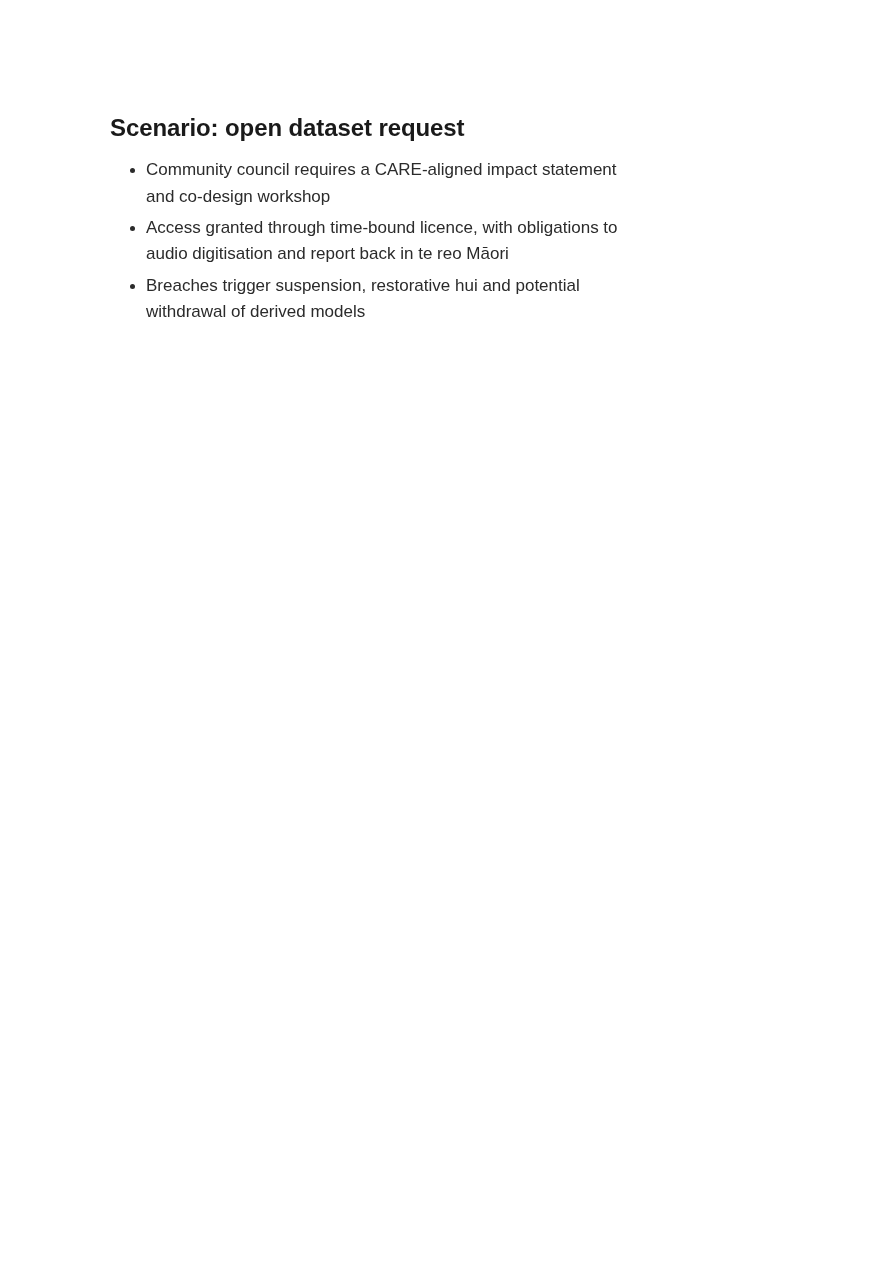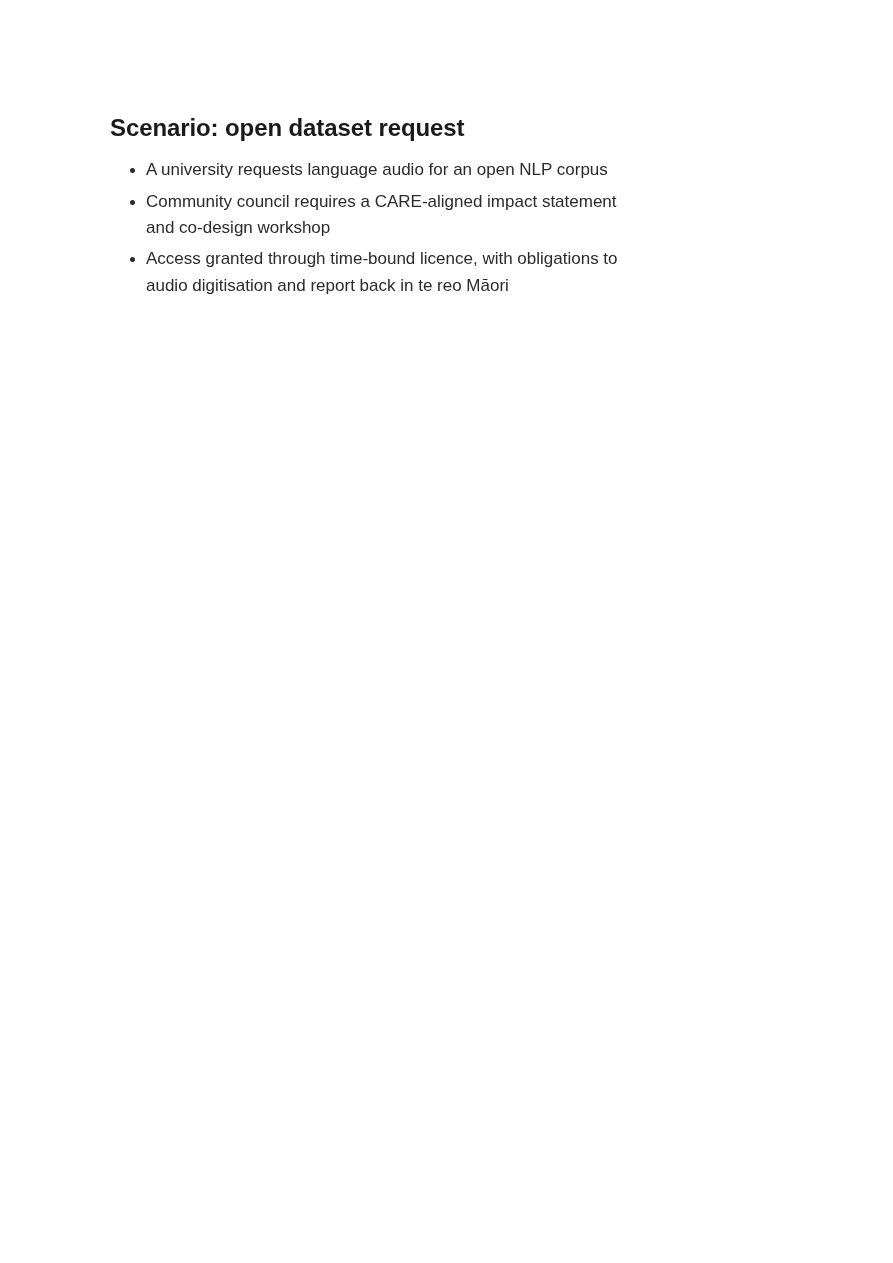--- a/index.html
+++ b/index.html
@@ -53,17 +53,17 @@
     border-radius: 50%;
     background: #2b2b2b;
   }
 </style>
 </head>
 <body>
 
 <div class="page">
   <h1 class="slide-title">Scenario: open dataset request</h1>
   <ul class="bullet-list">
-    <li class="bullet-item">A university requests language audio for an open NLP corpus</li>
     <li class="bullet-item">Community council requires a CARE-aligned impact statement and co-design workshop</li>
     <li class="bullet-item">Access granted through time-bound licence, with obligations to audio digitisation and report back in te reo Māori</li>
+    <li class="bullet-item">Breaches trigger suspension, restorative hui and potential withdrawal of derived models</li>
   </ul>
 </div>
 
 </body></html>

